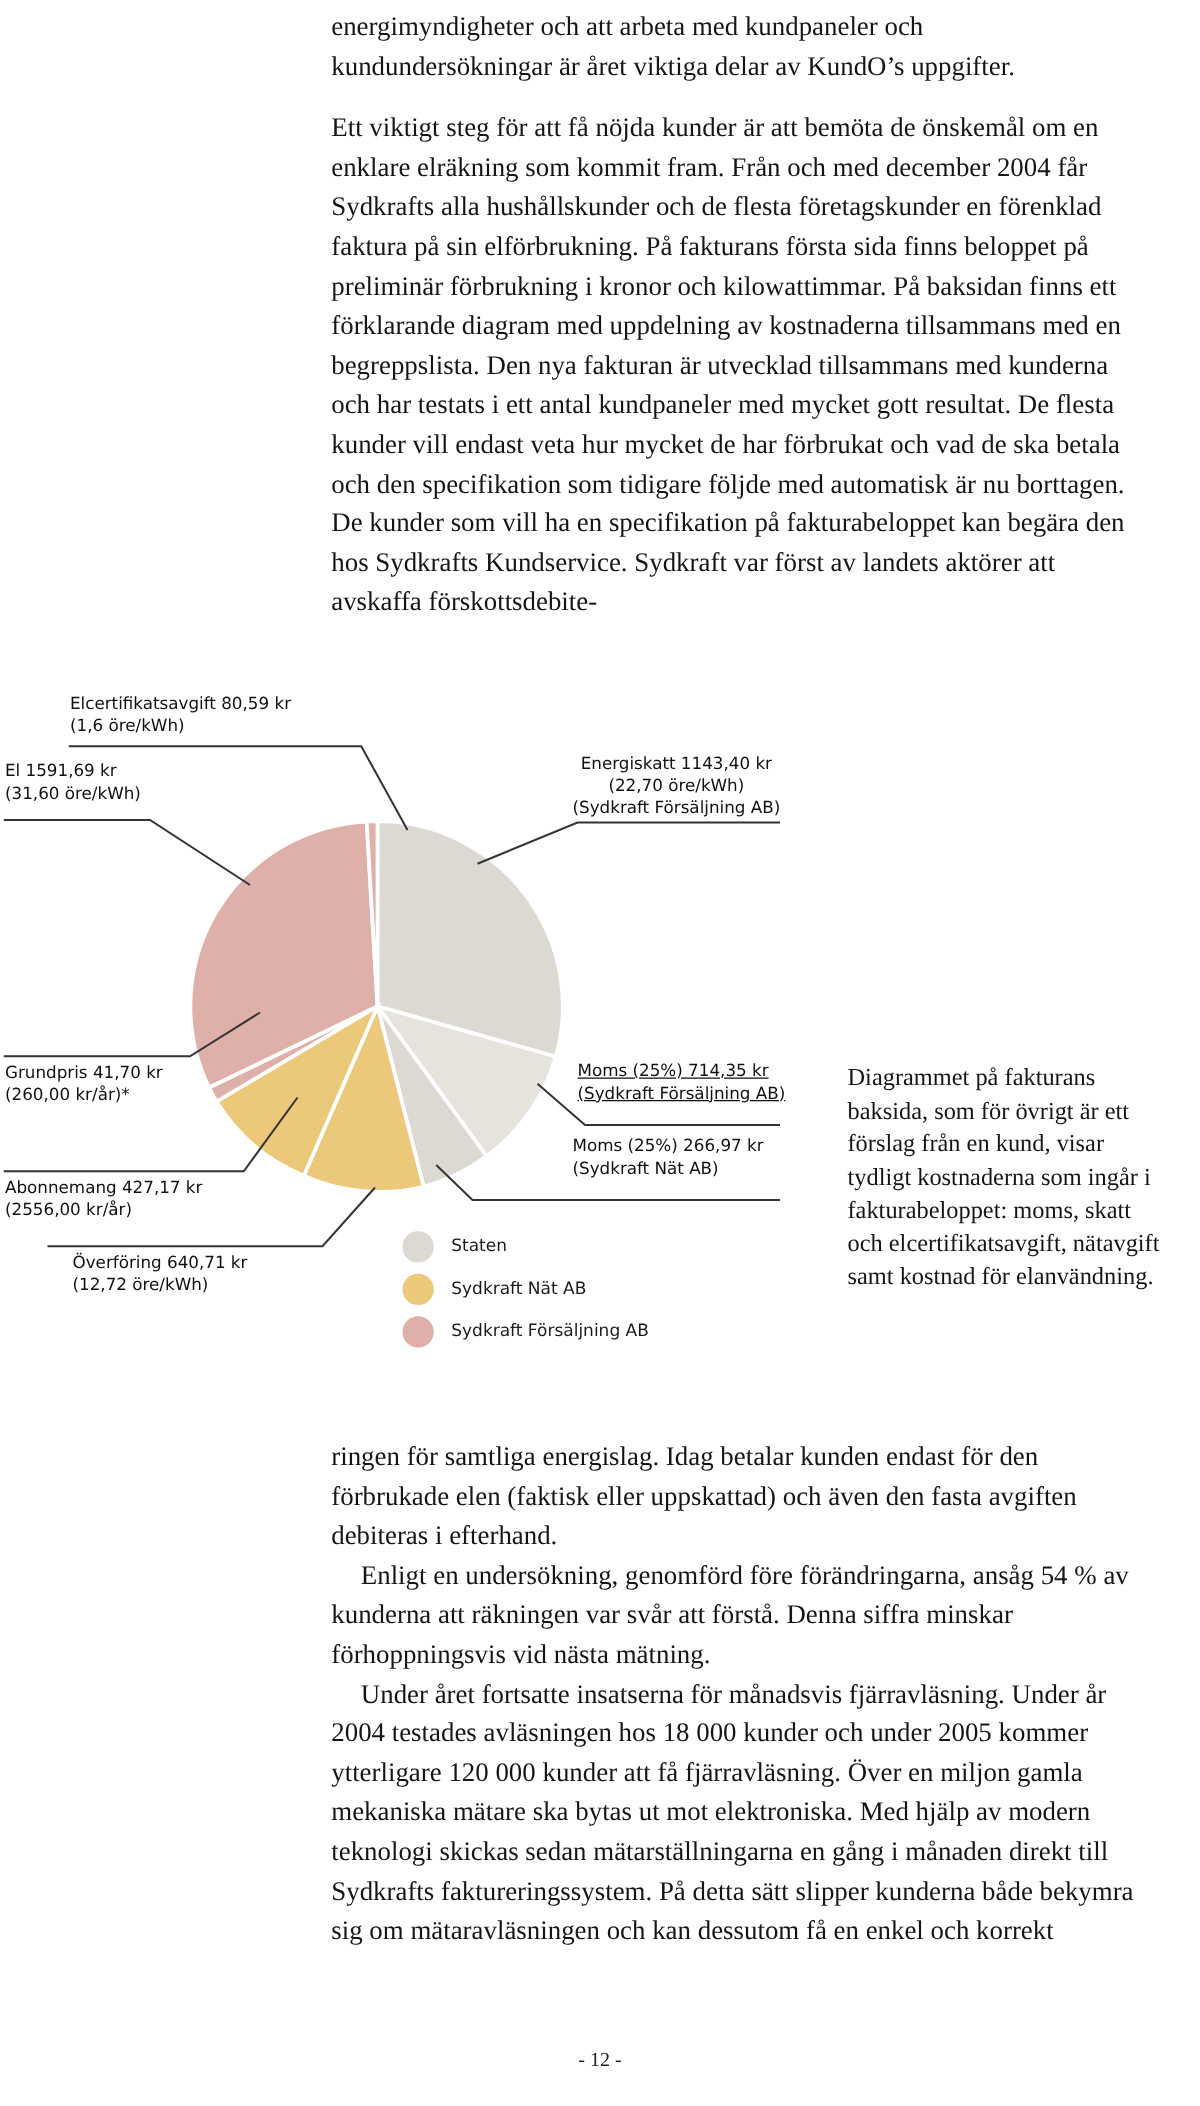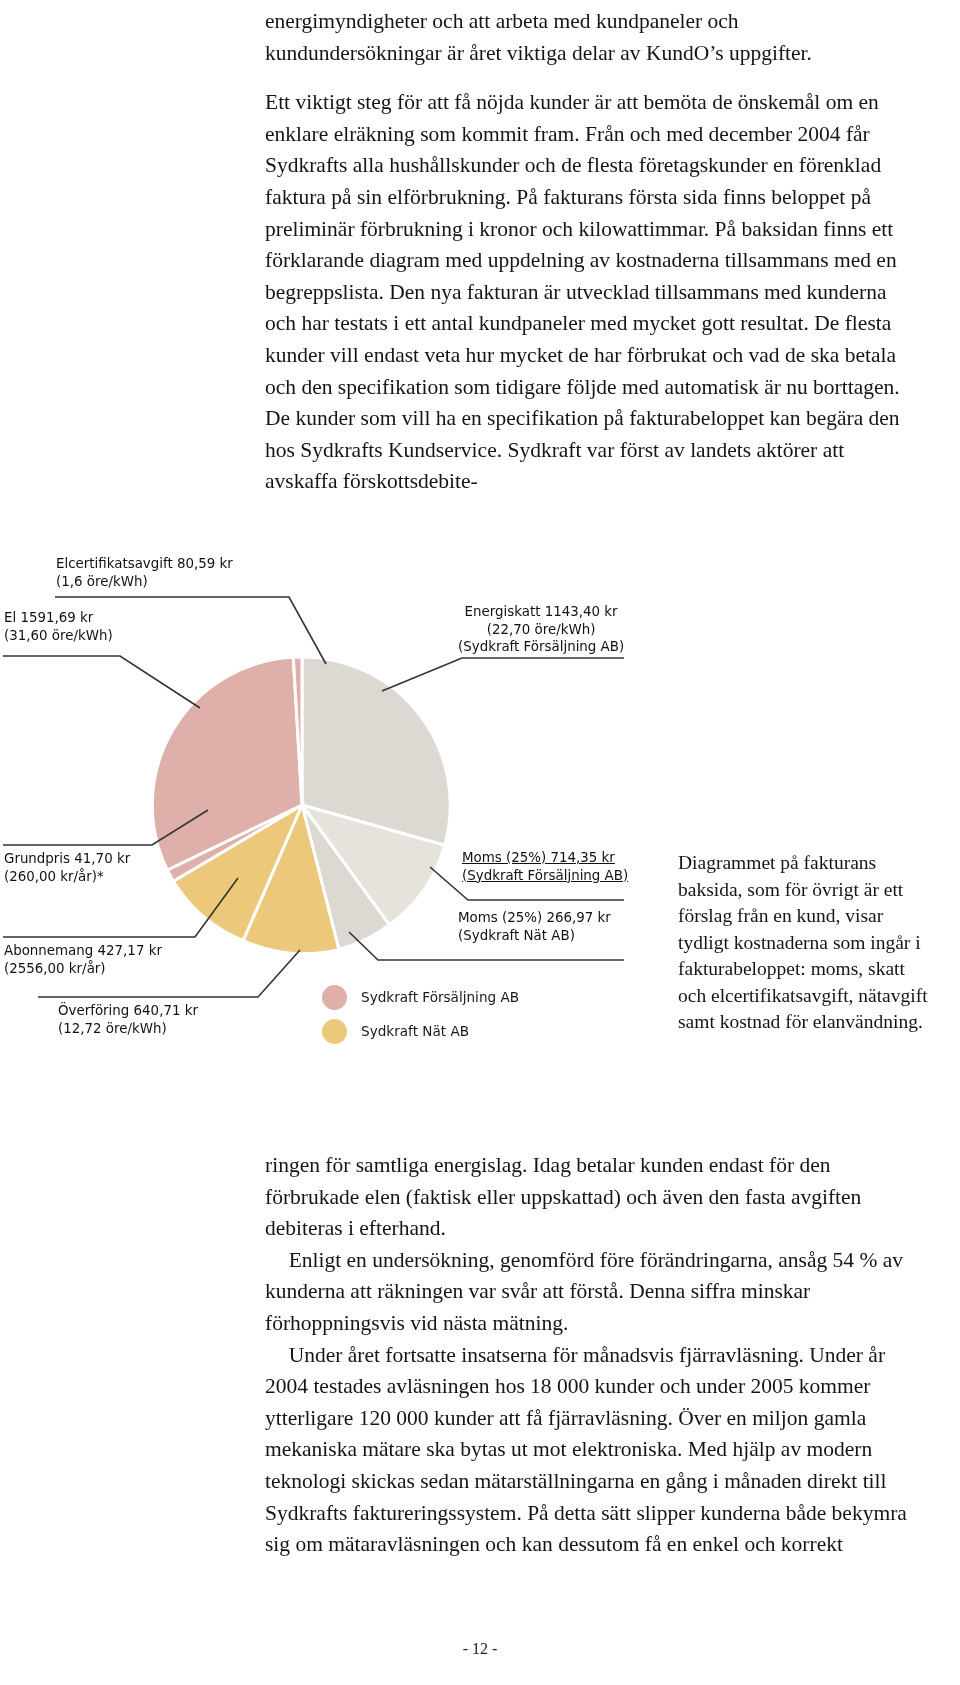--- a/index.html
+++ b/index.html
@@ -190,27 +190,31 @@
       <div>(Sydkraft Försäljning AB)</div>
     </div>
 
     <div class="cl" style="left:458px; top:369px;">
       <div>Moms (25%) 266,97 kr</div>
       <div>(Sydkraft Nät AB)</div>
     </div>
 
     <div class="legend">
       <div class="row">
-        <span class="dot" style="background:#dfb0aa"></span>
-        <span>Sydkraft Försäljning AB</span>
+        <span class="dot" style="background:#dcd8d2"></span>
+        <span>Staten</span>
       </div>
       <div class="row">
         <span class="dot" style="background:#ecc87a"></span>
         <span>Sydkraft Nät AB</span>
       </div>
+      <div class="row">
+        <span class="dot" style="background:#dfb0aa"></span>
+        <span>Sydkraft Försäljning AB</span>
+      </div>
     </div>
 
     <div class="caption">Diagrammet på fakturans baksida, som för övrigt är ett förslag från en kund, visar tydligt kostnaderna som ingår i fakturabeloppet: moms, skatt och elcertifikatsavgift, nätavgift samt kostnad för elanvändning.</div>
   </div>
 
   <div class="bodycol bottom-text">
     <p>ringen för samtliga energislag. Idag betalar kunden endast för den förbrukade elen (faktisk eller uppskattad) och även den fasta avgiften debiteras i efterhand.</p>
     <p class="indent">Enligt en undersökning, genomförd före förändringarna, ansåg 54 % av kunderna att räkningen var svår att förstå. Denna siffra minskar förhoppningsvis vid nästa mätning.</p>
     <p class="indent">Under året fortsatte insatserna för månadsvis fjärravläsning. Under år 2004 testades avläsningen hos 18 000 kunder och under 2005 kommer ytterligare 120 000 kunder att få fjärravläsning. Över en miljon gamla mekaniska mätare ska bytas ut mot elektroniska. Med hjälp av modern teknologi skickas sedan mätarställningarna en gång i månaden direkt till Sydkrafts faktureringssystem. På detta sätt slipper kunderna både bekymra sig om mätaravläsningen och kan dessutom få en enkel och korrekt</p>
   </div>

